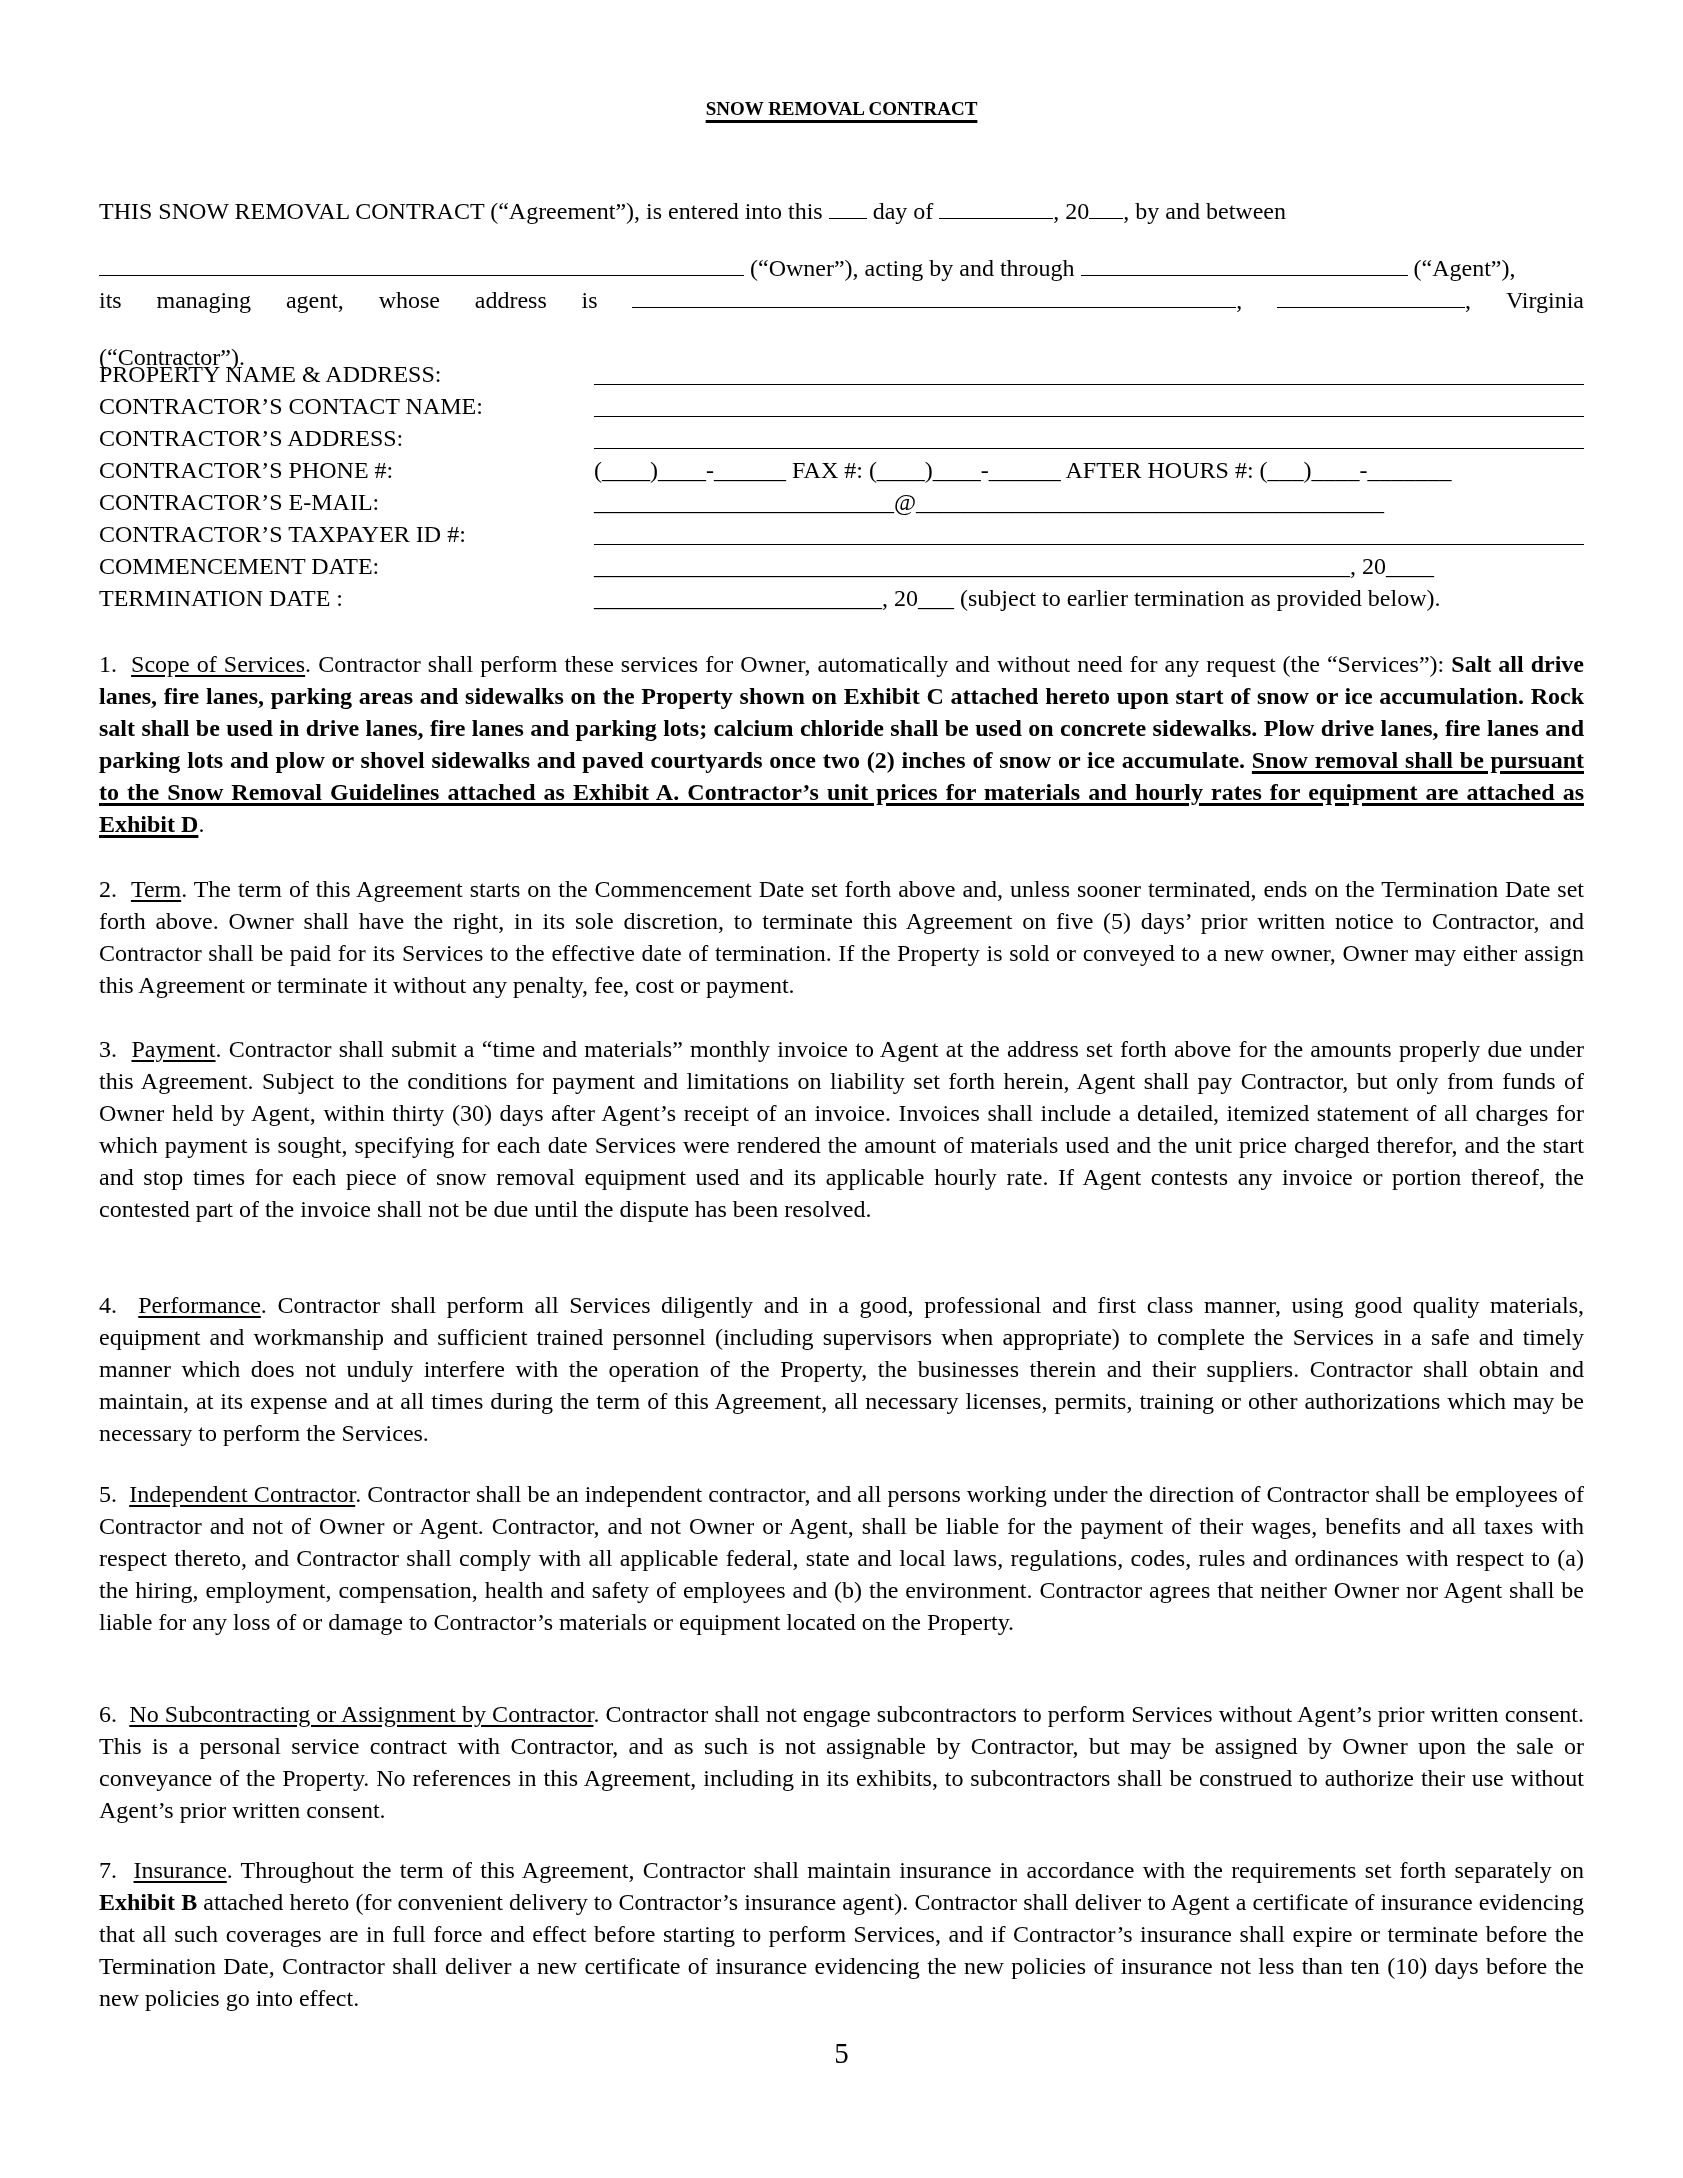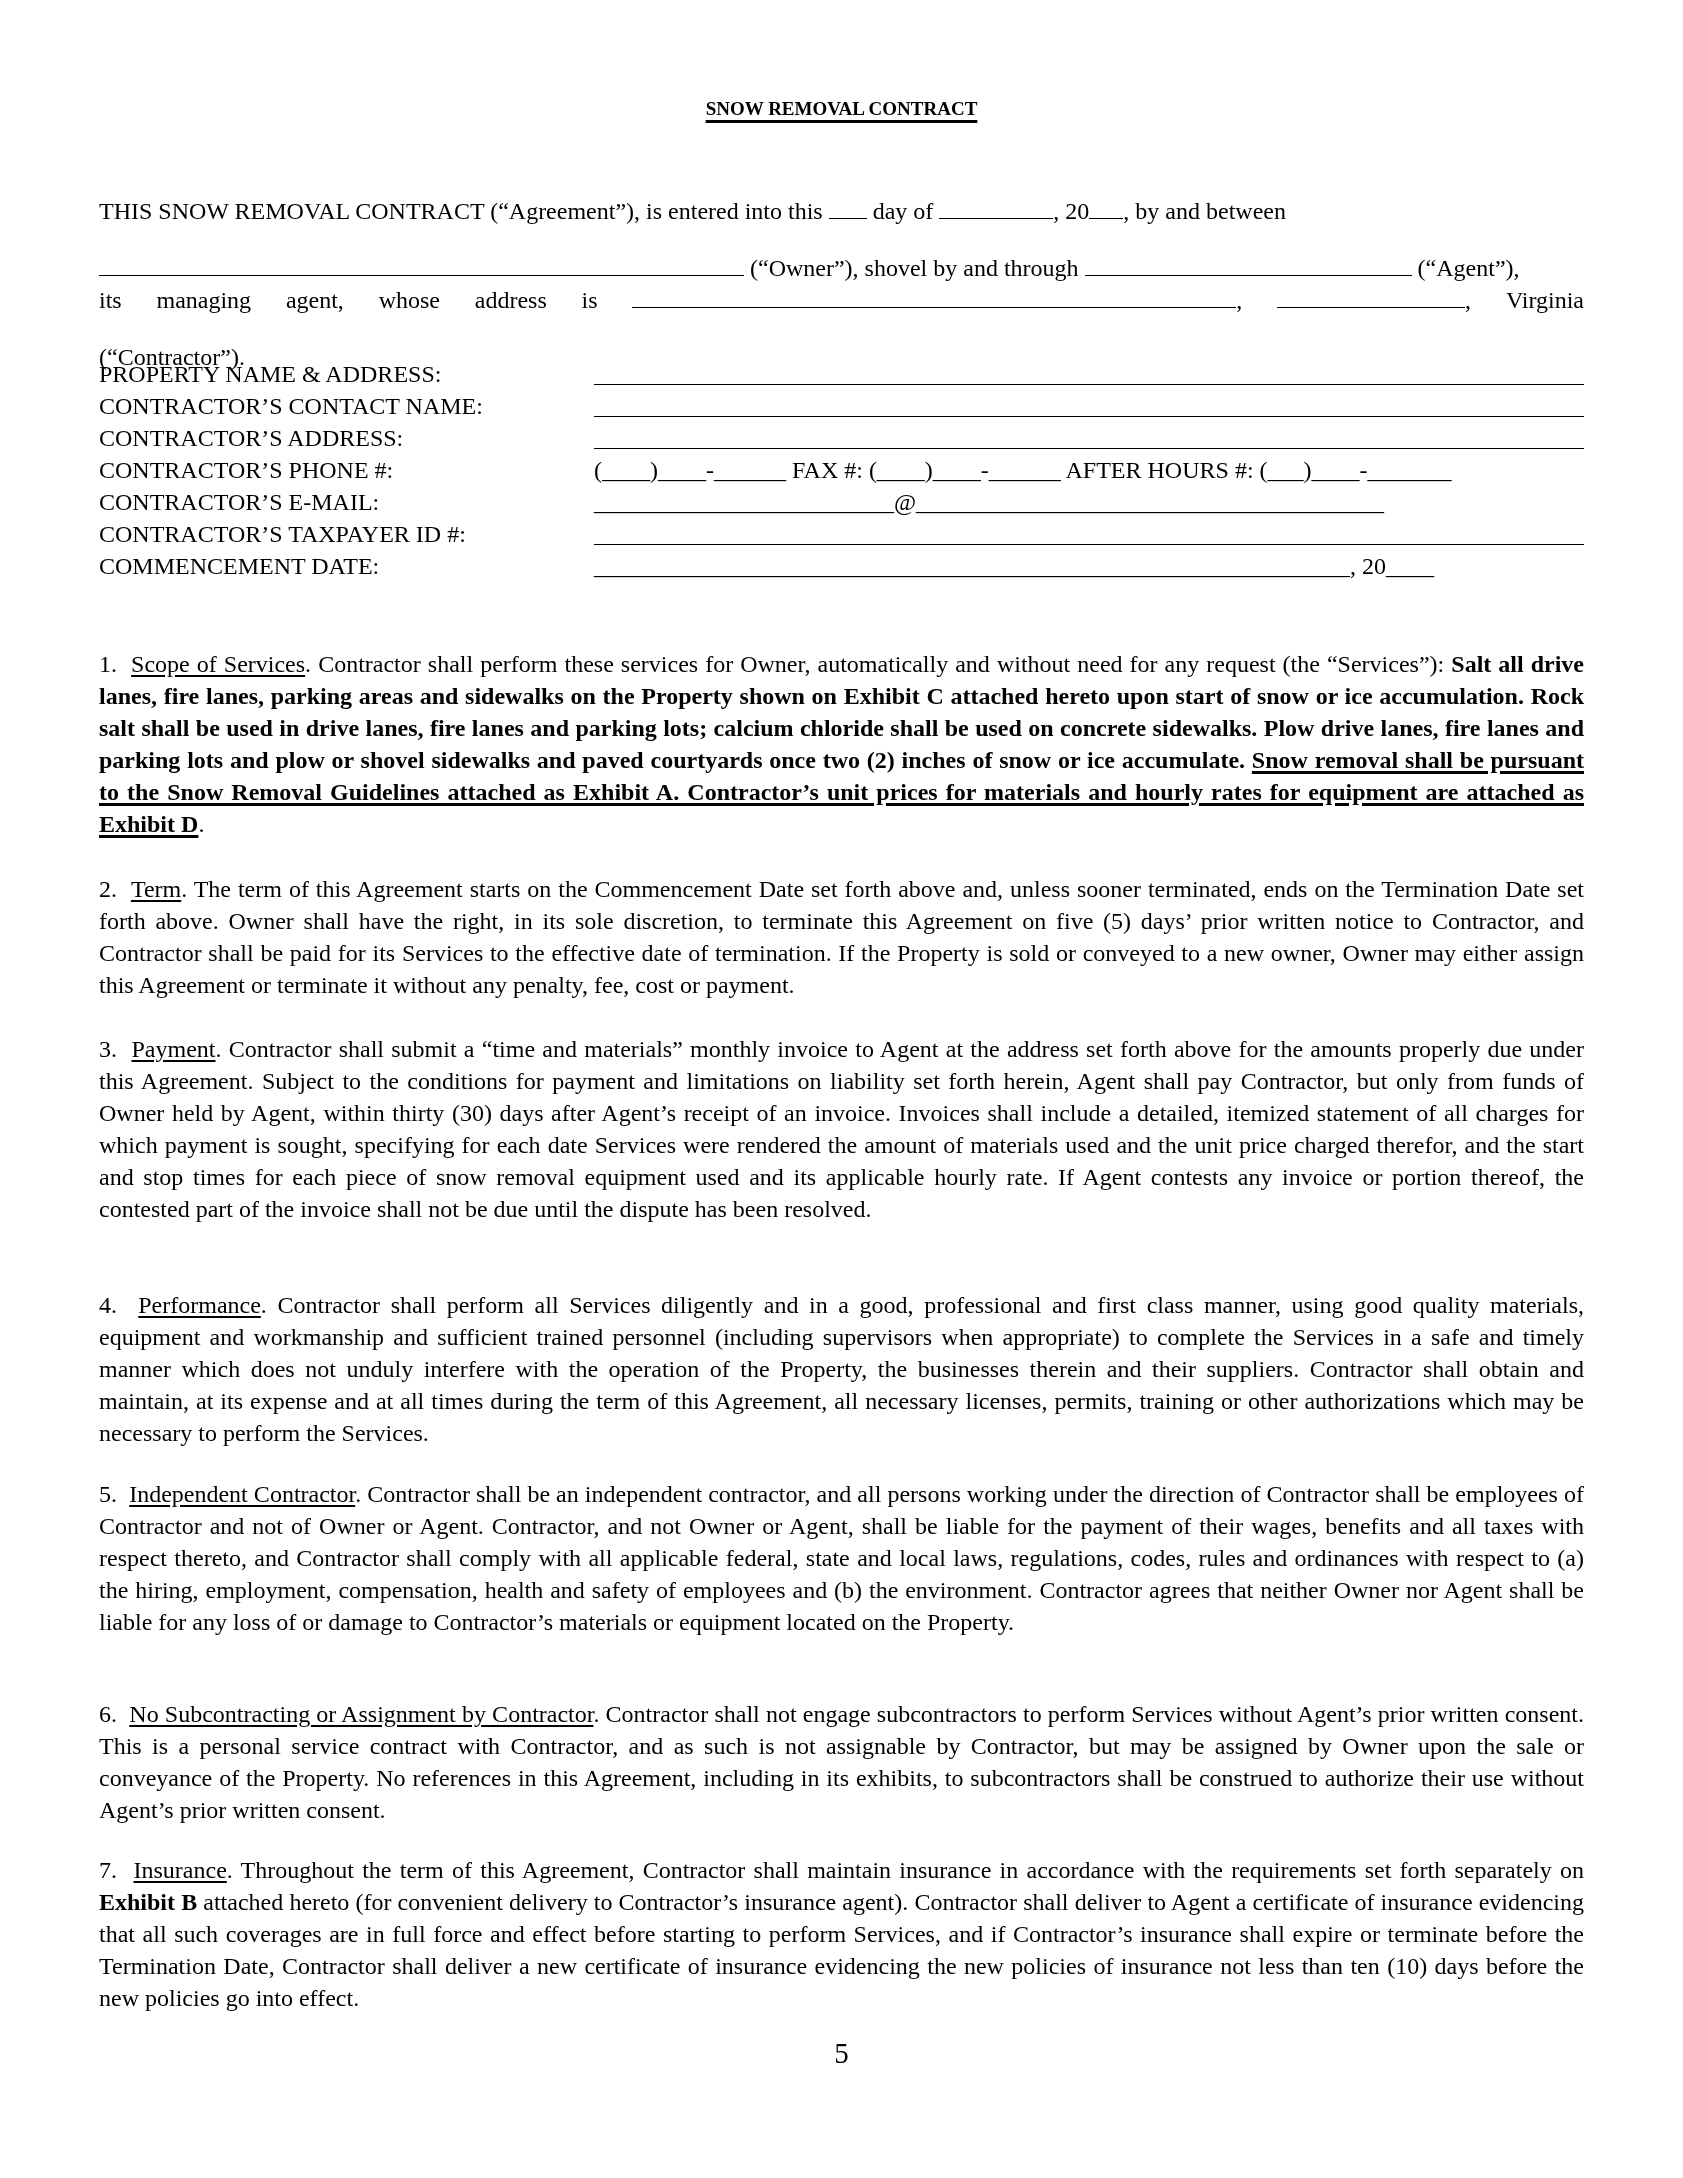--- a/index.html
+++ b/index.html
@@ -25,21 +25,21 @@
 </style>
 </head>
 <body>
 
 <div class="page">
 
   <div class="title">SNOW REMOVAL CONTRACT</div>
 
   <div class="intro">
     <div class="line"><span>THIS SNOW REMOVAL CONTRACT (“Agreement”), is entered into this</span> <span class="blank" style="width:38px"></span> <span>day of</span> <span class="blank" style="width:114px"></span><span>, 20</span><span class="blank" style="width:34px"></span><span>, by and between</span></div>
-    <div class="line"><span class="blank" style="width:645px"></span> <span>(“Owner”), shovel by and through</span> <span class="blank" style="width:327px"></span> <span>(“Agent”),</span></div>
+    <div class="line"><span class="blank" style="width:645px"></span> <span>(“Owner”), acting by and through</span> <span class="blank" style="width:327px"></span> <span>(“Agent”),</span></div>
     <div class="justify-line">
       <span>its</span>
       <span>managing</span>
       <span>agent,</span>
       <span>whose</span>
       <span>address</span>
       <span>is</span>
       <span><span class="blank" style="width:604px"></span><span>,</span></span>
       <span><span class="blank" style="width:188px"></span><span>,</span></span>
       <span>Virginia</span>
@@ -69,20 +69,24 @@
       <span class="fval">_________________________@_______________________________________</span>
     </div>
     <div class="frow">
       <span class="flabel">CONTRACTOR’S TAXPAYER ID #:</span>
       <span class="fline"></span>
     </div>
     <div class="frow">
       <span class="flabel">COMMENCEMENT DATE:</span>
       <span class="fval">_______________________________________________________________, 20____</span>
     </div>
+    <div class="frow">
+      <span class="flabel">TERMINATION DATE :</span>
+      <span class="fval">________________________, 20___ (subject to earlier termination as provided below).</span>
+    </div>
   </div>
 
   <div class="para" style="top:648px"><span>1.</span>&nbsp;&nbsp;<span class="head">Scope of Services</span><span>. Contractor shall perform these services for Owner, automatically and without need for any request (the “Services”): </span><b>Salt all drive lanes, fire lanes, parking areas and sidewalks on the Property shown on Exhibit C attached hereto upon start of snow or ice accumulation. Rock salt shall be used in drive lanes, fire lanes and parking lots; calcium chloride shall be used on concrete sidewalks. Plow drive lanes, fire lanes and parking lots and plow or shovel sidewalks and paved courtyards once two (2) inches of snow or ice accumulate. </b><span class="ul-strong">Snow removal shall be pursuant to the Snow Removal Guidelines attached as Exhibit A. Contractor’s unit prices for materials and hourly rates for equipment are attached as Exhibit D</span><span>.</span></div>
 
   <div class="para" style="top:873px"><span>2.</span>&nbsp;&nbsp;<span class="head">Term</span><span>. The term of this Agreement starts on the Commencement Date set forth above and, unless sooner terminated, ends on the Termination Date set forth above. Owner shall have the right, in its sole discretion, to terminate this Agreement on five (5) days’ prior written notice to Contractor, and Contractor shall be paid for its Services to the effective date of termination. If the Property is sold or conveyed to a new owner, Owner may either assign this Agreement or terminate it without any penalty, fee, cost or payment.</span></div>
 
   <div class="para" style="top:1033px"><span>3.</span>&nbsp;&nbsp;<span class="head">Payment</span><span>. Contractor shall submit a “time and materials” monthly invoice to Agent at the address set forth above for the amounts properly due under this Agreement. Subject to the conditions for payment and limitations on liability set forth herein, Agent shall pay Contractor, but only from funds of Owner held by Agent, within thirty (30) days after Agent’s receipt of an invoice. Invoices shall include a detailed, itemized statement of all charges for which payment is sought, specifying for each date Services were rendered the amount of materials used and the unit price charged therefor, and the start and stop times for each piece of snow removal equipment used and its applicable hourly rate. If Agent contests any invoice or portion thereof, the contested part of the invoice shall not be due until the dispute has been resolved.</span></div>
 
   <div class="para" style="top:1289px"><span>4.</span>&nbsp;&nbsp;<span class="head">Performance</span><span>. Contractor shall perform all Services diligently and in a good, professional and first class manner, using good quality materials, equipment and workmanship and sufficient trained personnel (including supervisors when appropriate) to complete the Services in a safe and timely manner which does not unduly interfere with the operation of the Property, the businesses therein and their suppliers. Contractor shall obtain and maintain, at its expense and at all times during the term of this Agreement, all necessary licenses, permits, training or other authorizations which may be necessary to perform the Services.</span></div>
 

